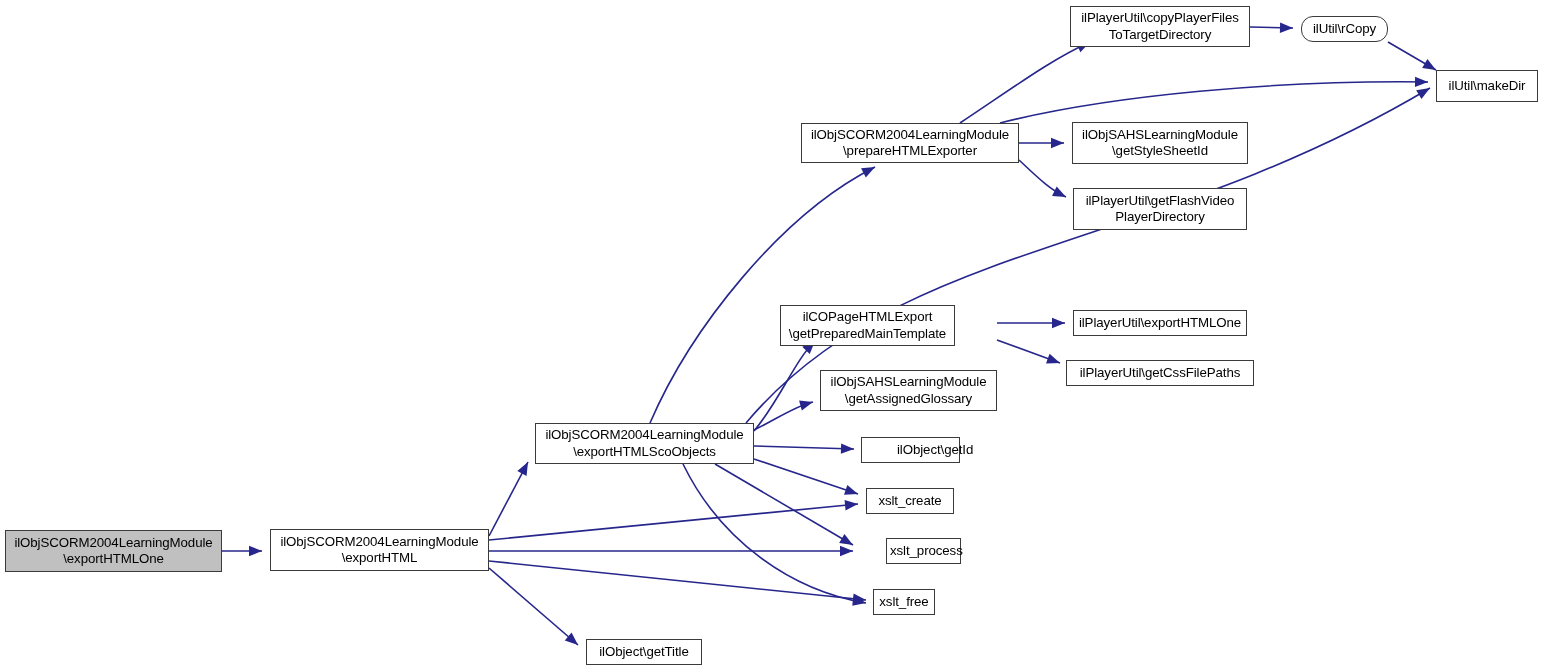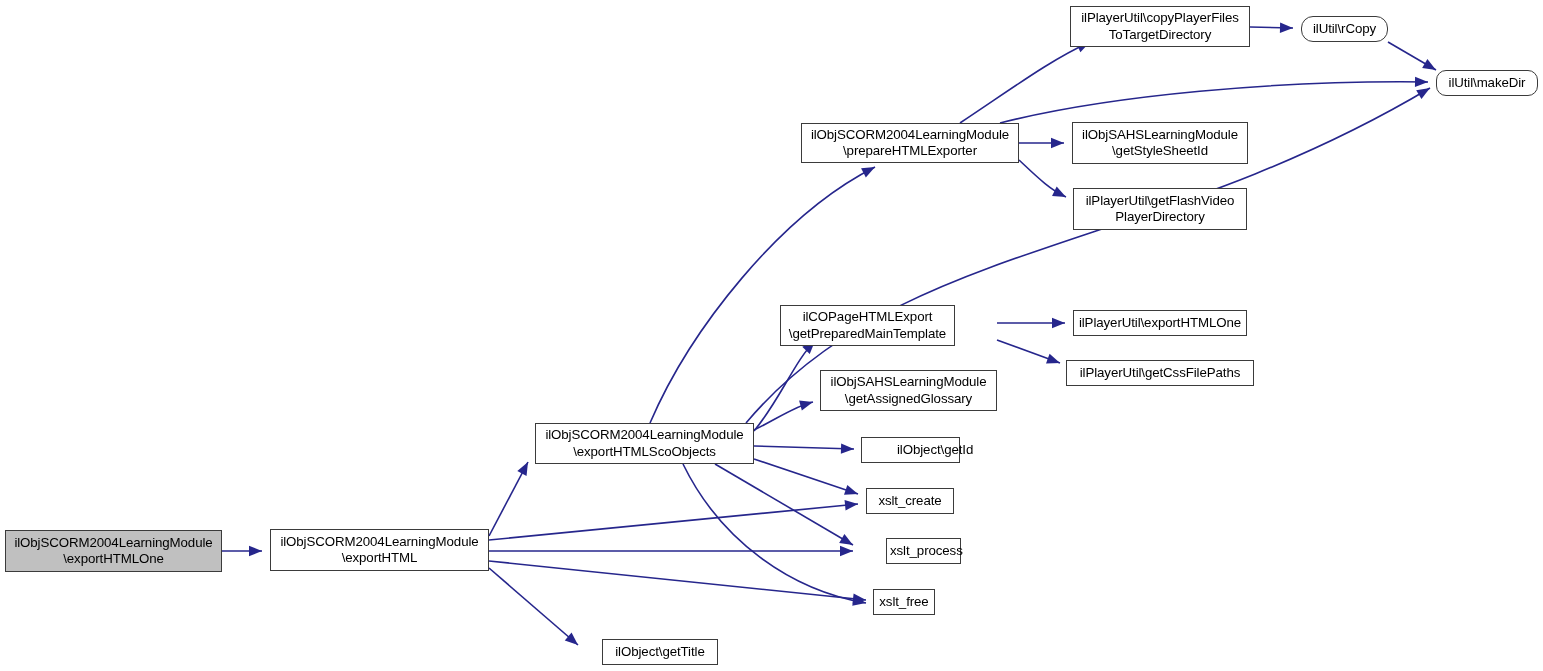--- a/index.html
+++ b/index.html
@@ -115,30 +115,30 @@
 \exportHTMLOne</span></div>
       <div class="node" style="left: 270px; top: 529px; width: 219px; height: 42px;"><span class="node-label">ilObjSCORM2004LearningModule
 \exportHTML</span></div>
       <div class="node" style="left: 535px; top: 423px; width: 219px; height: 41px;"><span class="node-label">ilObjSCORM2004LearningModule
 \exportHTMLScoObjects</span></div>
       <div class="node" style="left: 801px; top: 123px; width: 218px; height: 40px;"><span class="node-label">ilObjSCORM2004LearningModule
 \prepareHTMLExporter</span></div>
       <div class="node" style="left: 1070px; top: 6px; width: 180px; height: 41px;"><span class="node-label">ilPlayerUtil\copyPlayerFiles
 ToTargetDirectory</span></div>
       <div class="node" style="left: 1301px; top: 16px; width: 87px; height: 26px; border-radius: 12px;"><span class="node-label">ilUtil\rCopy</span></div>
-      <div class="node" style="left: 1436px; top: 70px; width: 102px; height: 26px; border-radius: 10px;"><span class="node-label">ilUtil\makeDir</span></div>
+      <div class="node" style="left: 1436px; top: 70px; width: 102px; height: 32px;"><span class="node-label">ilUtil\makeDir</span></div>
       <div class="node" style="left: 1072px; top: 122px; width: 176px; height: 42px;"><span class="node-label">ilObjSAHSLearningModule
 \getStyleSheetId</span></div>
       <div class="node" style="left: 1073px; top: 188px; width: 174px; height: 42px;"><span class="node-label">ilPlayerUtil\getFlashVideo
 PlayerDirectory</span></div>
       <div class="node" style="left: 780px; top: 305px; width: 175px; height: 41px;"><span class="node-label">ilCOPageHTMLExport
 \getPreparedMainTemplate</span></div>
       <div class="node" style="left: 1073px; top: 310px; width: 174px; height: 26px;"><span class="node-label">ilPlayerUtil\exportHTMLOne</span></div>
       <div class="node" style="left: 1066px; top: 360px; width: 188px; height: 26px;"><span class="node-label">ilPlayerUtil\getCssFilePaths</span></div>
       <div class="node" style="left: 820px; top: 370px; width: 177px; height: 41px;"><span class="node-label">ilObjSAHSLearningModule
 \getAssignedGlossary</span></div>
       <div class="node" style="left: 861px; top: 437px; width: 99px; height: 26px; padding-left: 32px;"><span class="node-label">ilObject\getId</span></div>
       <div class="node" style="left: 866px; top: 488px; width: 88px; height: 26px;"><span class="node-label">xslt_create</span></div>
       <div class="node" style="left: 886px; top: 538px; width: 75px; height: 26px;"><span class="node-label">xslt_process</span></div>
       <div class="node" style="left: 873px; top: 589px; width: 62px; height: 26px;"><span class="node-label">xslt_free</span></div>
-      <div class="node" style="left: 586px; top: 639px; width: 116px; height: 26px; margin-left: 16px;"><span class="node-label">ilObject\getTitle</span></div>
+      <div class="node" style="left: 586px; top: 639px; width: 116px; height: 26px;"><span class="node-label">ilObject\getTitle</span></div>
     </div>
 </div>
 
 </body></html>

